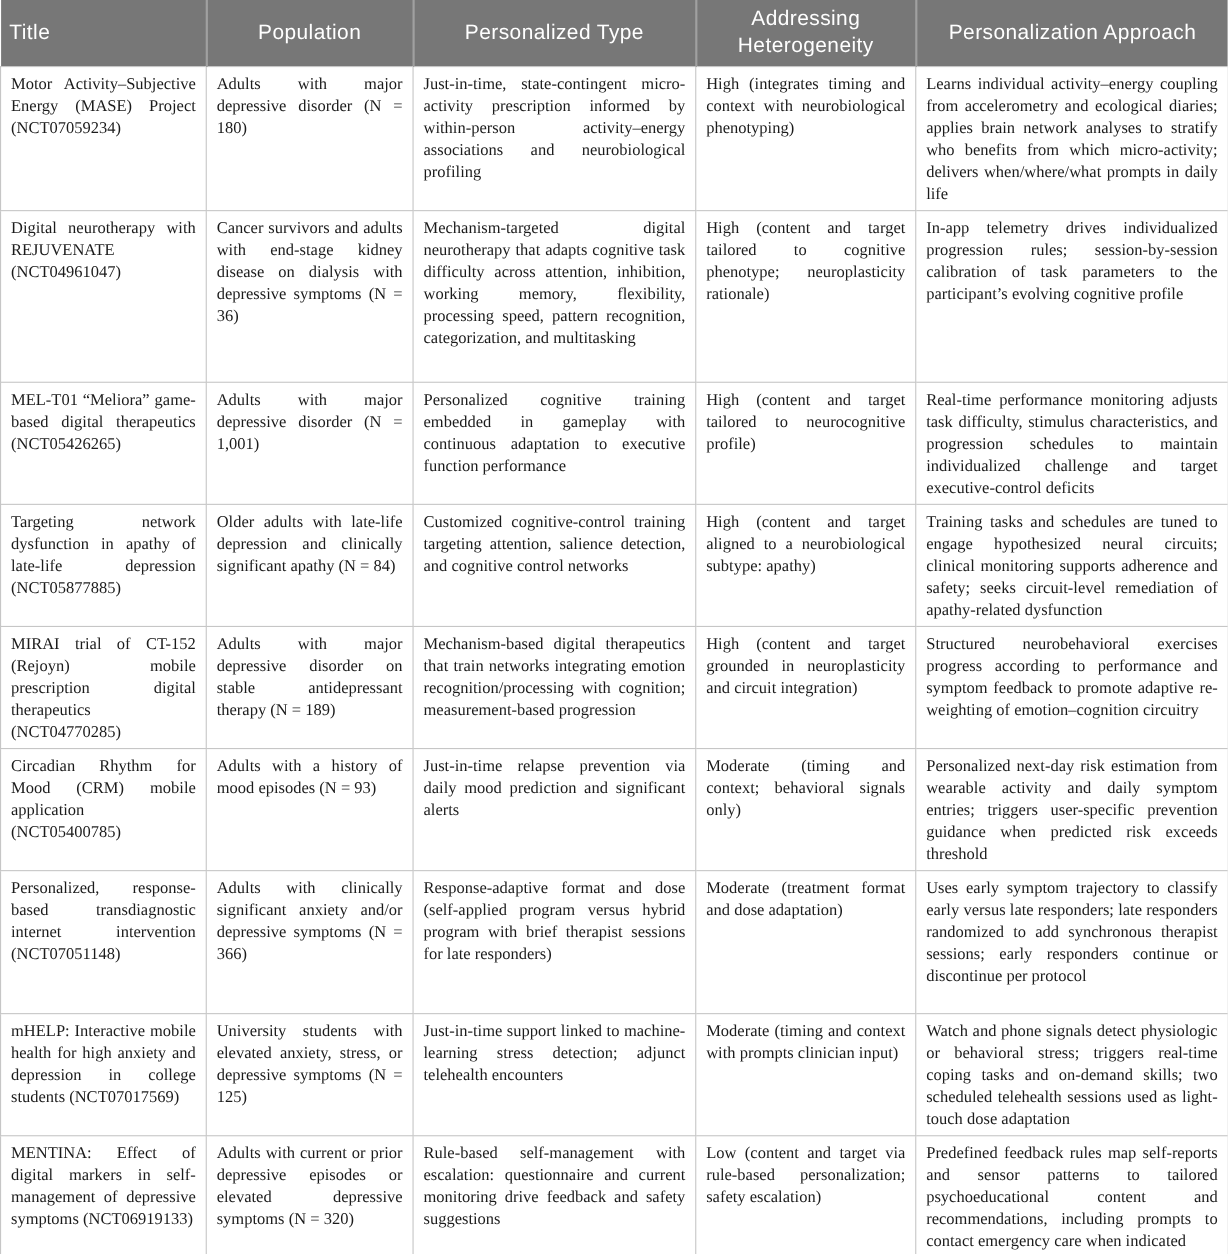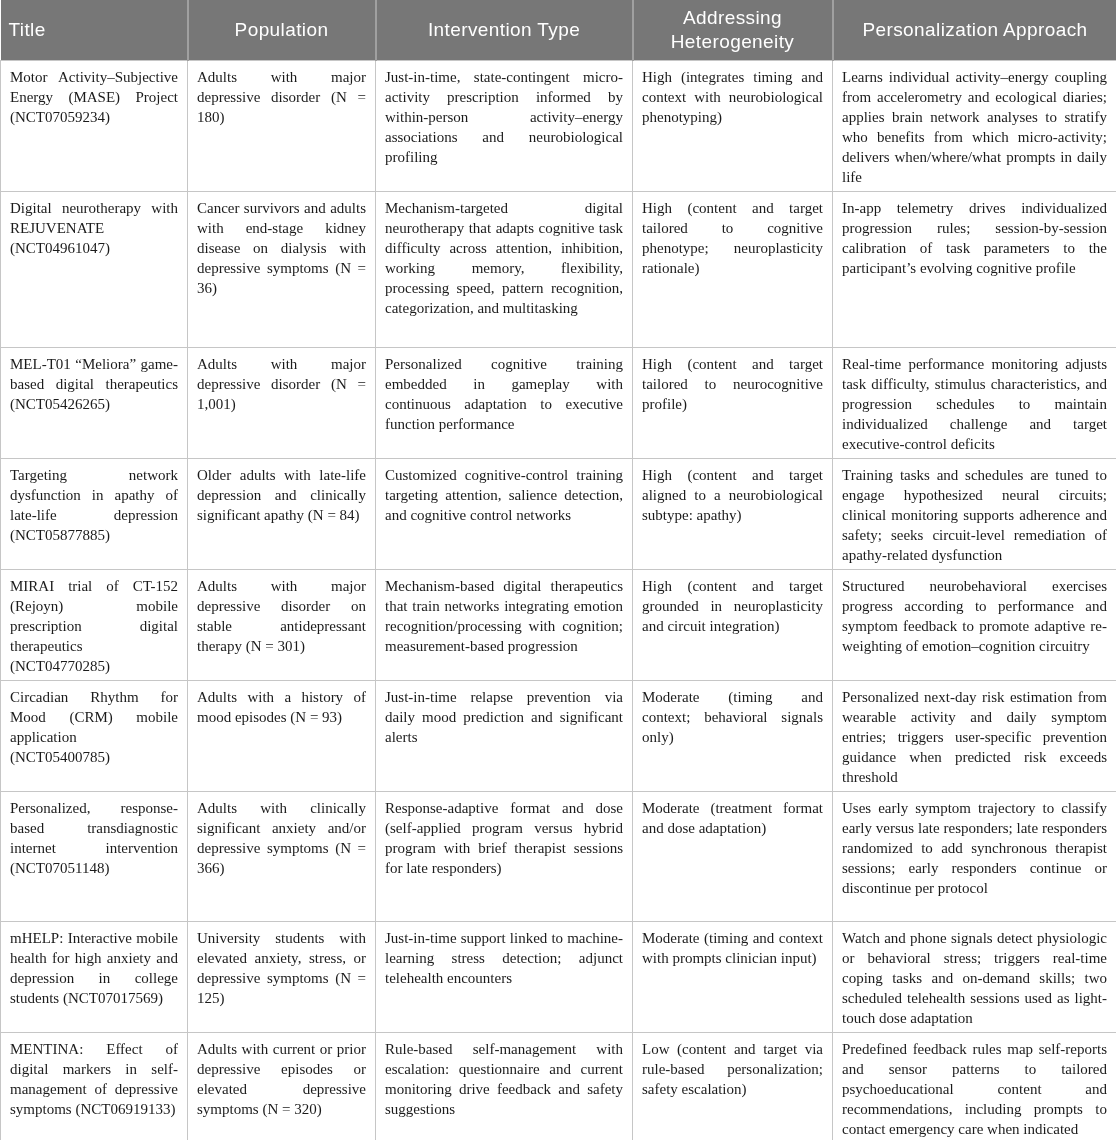--- a/index.html
+++ b/index.html
@@ -65,21 +65,21 @@
       <col style="width:187px">
       <col style="width:188px">
       <col style="width:257px">
       <col style="width:200px">
       <col style="width:284px">
     </colgroup>
     <thead>
       <tr>
         <th class="col-title">Title</th>
         <th>Population</th>
-        <th>Intervention Type</th>
+        <th>Personalized Type</th>
         <th>Addressing Heterogeneity</th>
         <th>Personalization Approach</th>
       </tr>
     </thead>
     <tbody>
       <tr>
         <td>Motor Activity–Subjective Energy (MASE) Project (NCT07059234)</td>
         <td>Adults with major depressive disorder (N = 180)</td>
         <td>Just-in-time, state-contingent micro-activity prescription informed by within-person activity–energy associations and neurobiological profiling</td>
         <td>High (integrates timing and context with neurobiological phenotyping)</td>
@@ -101,21 +101,21 @@
       </tr>
       <tr>
         <td>Targeting network dysfunction in apathy of late-life depression (NCT05877885)</td>
         <td>Older adults with late-life depression and clinically significant apathy (N = 84)</td>
         <td>Customized cognitive-control training targeting attention, salience detection, and cognitive control networks</td>
         <td>High (content and target aligned to a neurobiological subtype: apathy)</td>
         <td>Training tasks and schedules are tuned to engage hypothesized neural circuits; clinical monitoring supports adherence and safety; seeks circuit-level remediation of apathy-related dysfunction</td>
       </tr>
       <tr>
         <td>MIRAI trial of CT-152 (Rejoyn) mobile prescription digital therapeutics (NCT04770285)</td>
-        <td>Adults with major depressive disorder on stable antidepressant therapy (N = 301)</td>
+        <td>Adults with major depressive disorder on stable antidepressant therapy (N = 189)</td>
         <td>Mechanism-based digital therapeutics that train networks integrating emotion recognition/processing with cognition; measurement-based progression</td>
         <td>High (content and target grounded in neuroplasticity and circuit integration)</td>
         <td>Structured neurobehavioral exercises progress according to performance and symptom feedback to promote adaptive re-weighting of emotion–cognition circuitry</td>
       </tr>
       <tr>
         <td>Circadian Rhythm for Mood (CRM) mobile application (NCT05400785)</td>
         <td>Adults with a history of mood episodes (N = 93)</td>
         <td>Just-in-time relapse prevention via daily mood prediction and significant alerts</td>
         <td>Moderate (timing and context; behavioral signals only)</td>
         <td>Personalized next-day risk estimation from wearable activity and daily symptom entries; triggers user-specific prevention guidance when predicted risk exceeds threshold</td>

